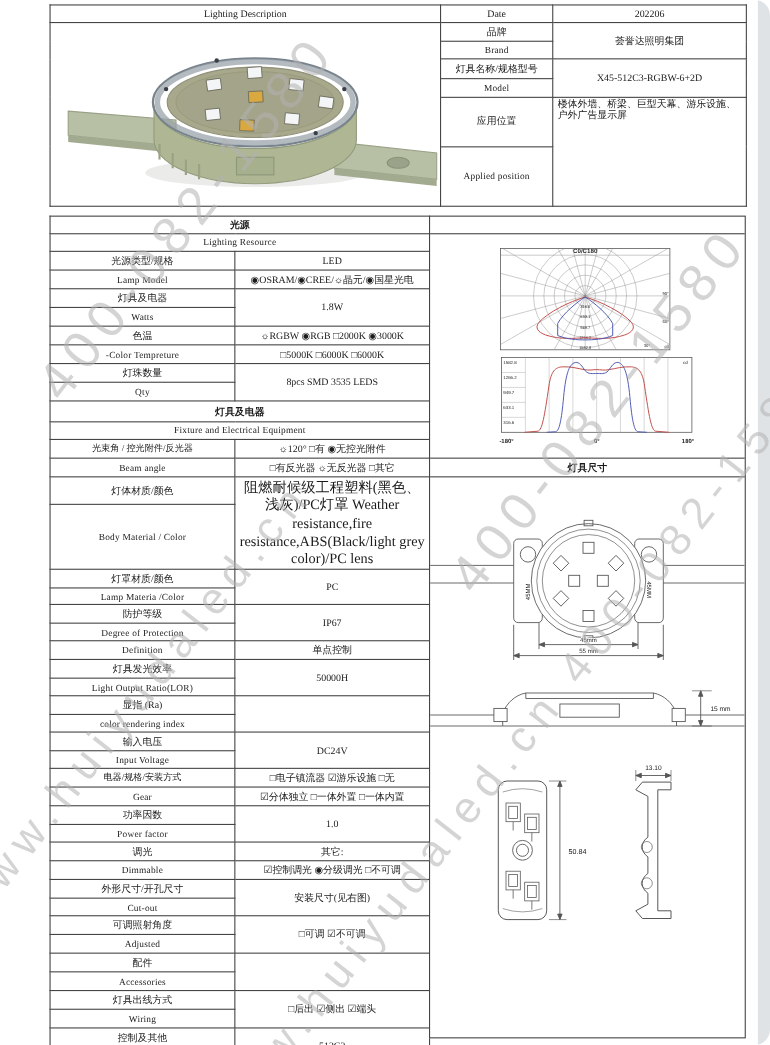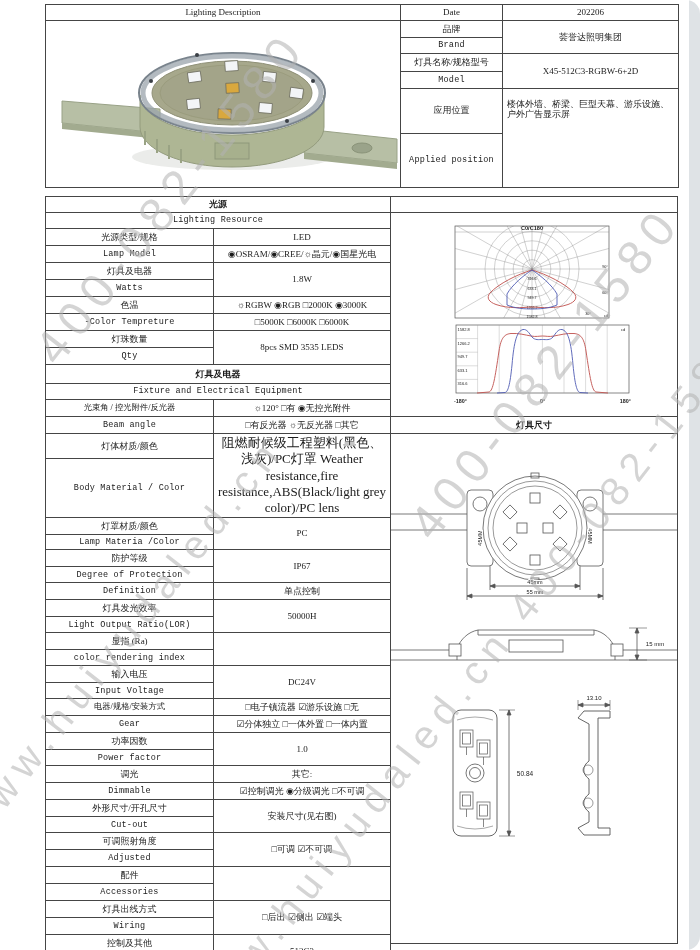--- a/index.html
+++ b/index.html
@@ -5,21 +5,21 @@
   html,body{margin:0;padding:0;background:#fff;}
   .sheet{position:relative;width:700px;height:950px;background:#ffffff;overflow:hidden;
          font-family:"Liberation Serif","DejaVu Sans",serif;color:#1b1b1b;border-radius:14px;}
   .edge-strip{position:absolute;right:0;top:0;width:11px;height:950px;background:#dfe3e6;}
   table{border-collapse:collapse;table-layout:fixed;}
   td{border:1px solid #454545;padding:0;text-align:center;vertical-align:middle;overflow:hidden;
      font-size:9px;line-height:1.18;}
   .top-table{position:absolute;left:45px;top:4px;width:633px;height:181px;}
   .main-table{position:absolute;left:45px;top:196px;width:345px;height:748px;}
   .bold{font-weight:bold;font-family:Liberation Serif, serif;}
-  .en{font-size:8.5px;letter-spacing:.2px;font-family:Liberation Mono, monospace;}
+  .en{font-size:8.5px;letter-spacing:.2px;}
   .small{font-size:8.3px;text-align:center;}
   .vtop{vertical-align:top;text-align:left;padding:3px 4px 0 4px;}
   .wrapcell{font-size:13px;line-height:1.25;padding:1px 2px;}
   .right-panel{position:absolute;left:390px;top:196px;width:288px;height:748px;
                border:1px solid #454545;box-sizing:border-box;background:#fff;}
   .rp-row{border-bottom:1px solid #454545;box-sizing:border-box;display:flex;
           align-items:center;justify-content:center;font-size:9px;}
   .rp-header{height:16px;font-weight:bold;}
   .rp-empty{height:16px;}
   .rp-charts{height:204px;position:relative;display:block;}
@@ -90,21 +90,21 @@
         </tr>
     <tr style="height:17px">
       <td>灯具名称/规格型号</td>
       <td rowspan="2">X45-512C3-RGBW-6+2D</td>
     </tr>
     <tr style="height:17px">
           <td class="en">Model</td>
         </tr>
     <tr style="height:44px">
       <td>应用位置</td>
-      <td rowspan="2" class="vtop" style="padding-top:10px">楼体外墙、桥梁、巨型天幕、游乐设施、户外广告显示屏</td>
+      <td rowspan="2" class="vtop" style="padding-top:0">楼体外墙、桥梁、巨型天幕、游乐设施、户外广告显示屏</td>
     </tr>
     <tr style="height:54px">
           <td class="en">Applied position</td>
         </tr>
   </tbody>
     </table>
 
   <table class="main-table">
     <colgroup>
         <col style="width:168px">

